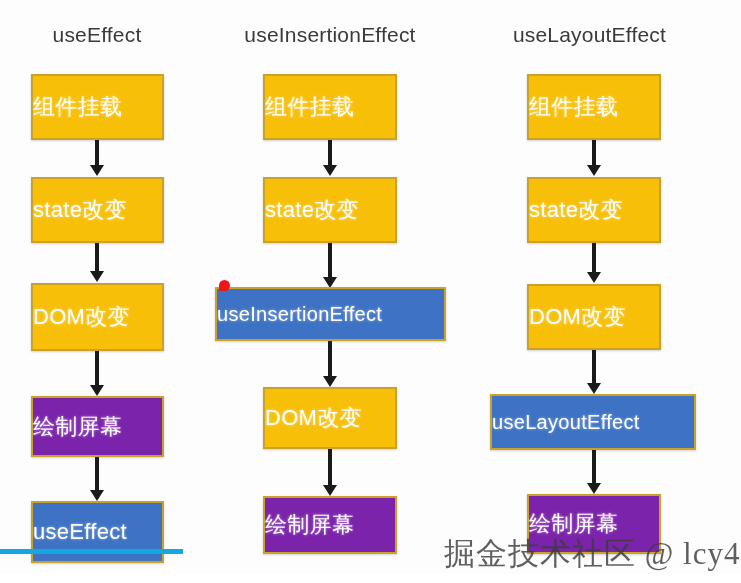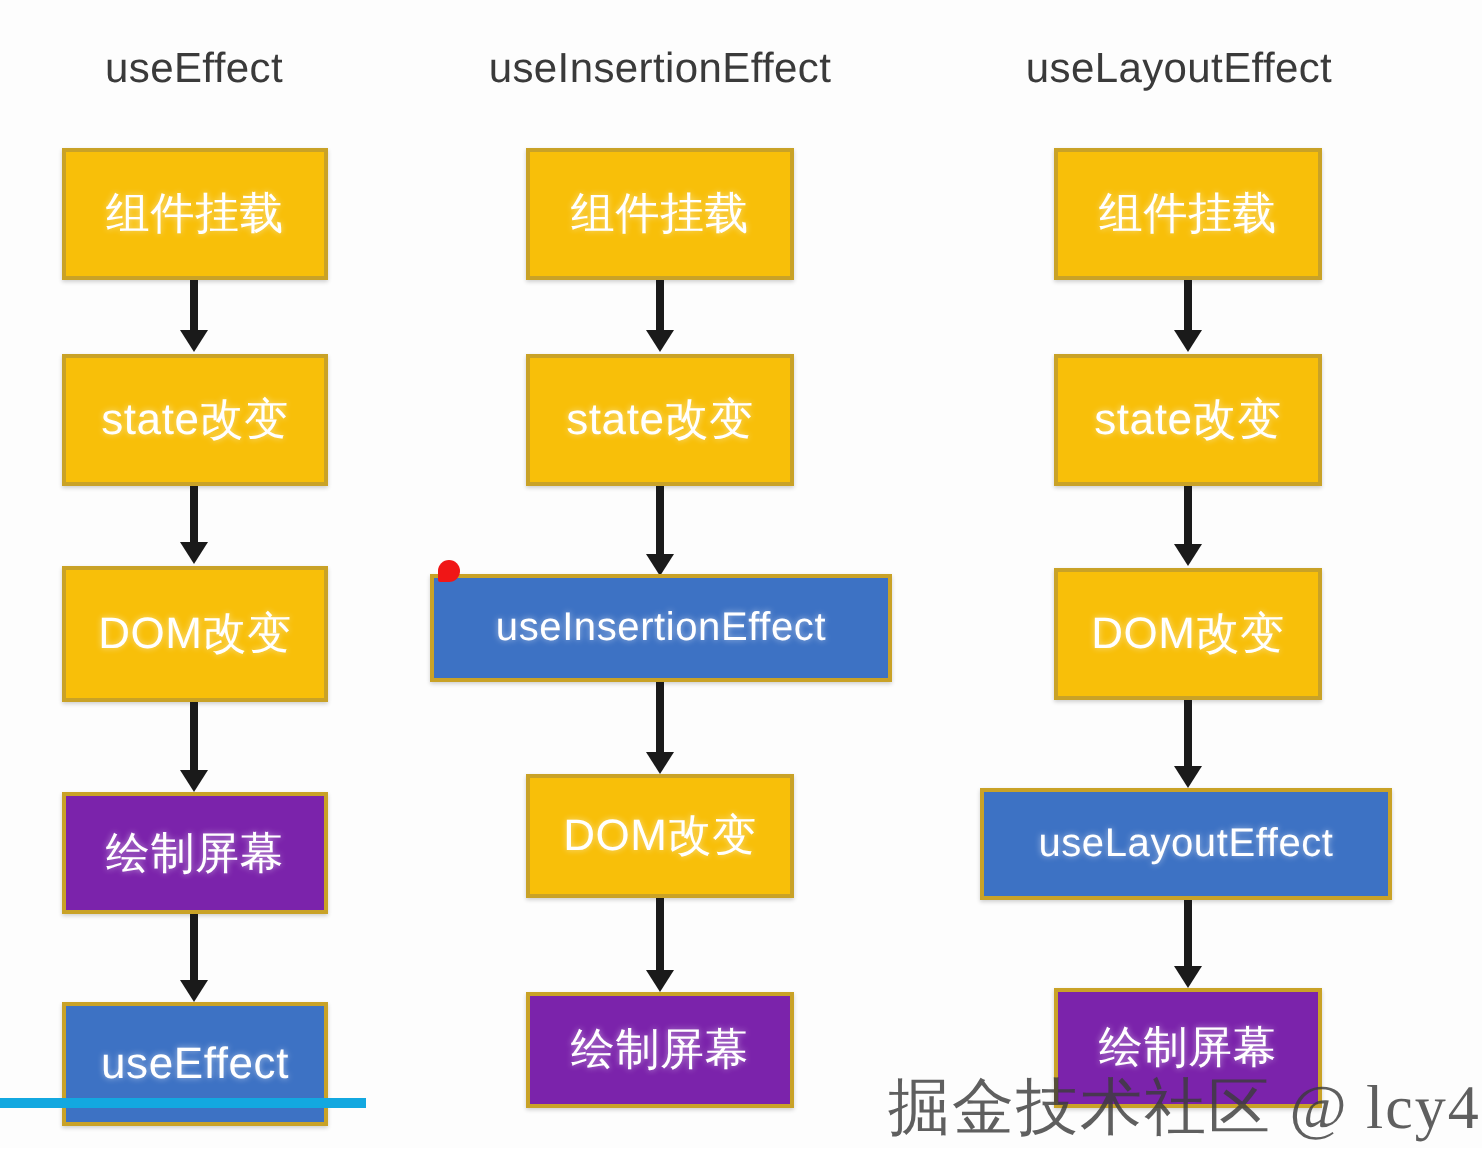--- a/index.html
+++ b/index.html
@@ -29,21 +29,20 @@
     font-family: "Liberation Sans", "DejaVu Sans", sans-serif;
   }
 
   
   .node {
     position: absolute;
     box-sizing: border-box;
     border: 2px solid #c9a227;
     display: flex;
     align-items: center;
-    justify-content: center;
     font-size: 22px;
     color: #ffffff;
     text-shadow: 0 0 3px rgba(255,255,255,0.55);
     white-space: nowrap;
     letter-spacing: 0.3px;
     box-shadow: 0 1px 2px rgba(0,0,0,0.18);
   }
   .node.yellow  { background: #f8bf09; }
   .node.purple  { background: #7b23ab; }
   .node.blue    { background: #3d72c4; }

